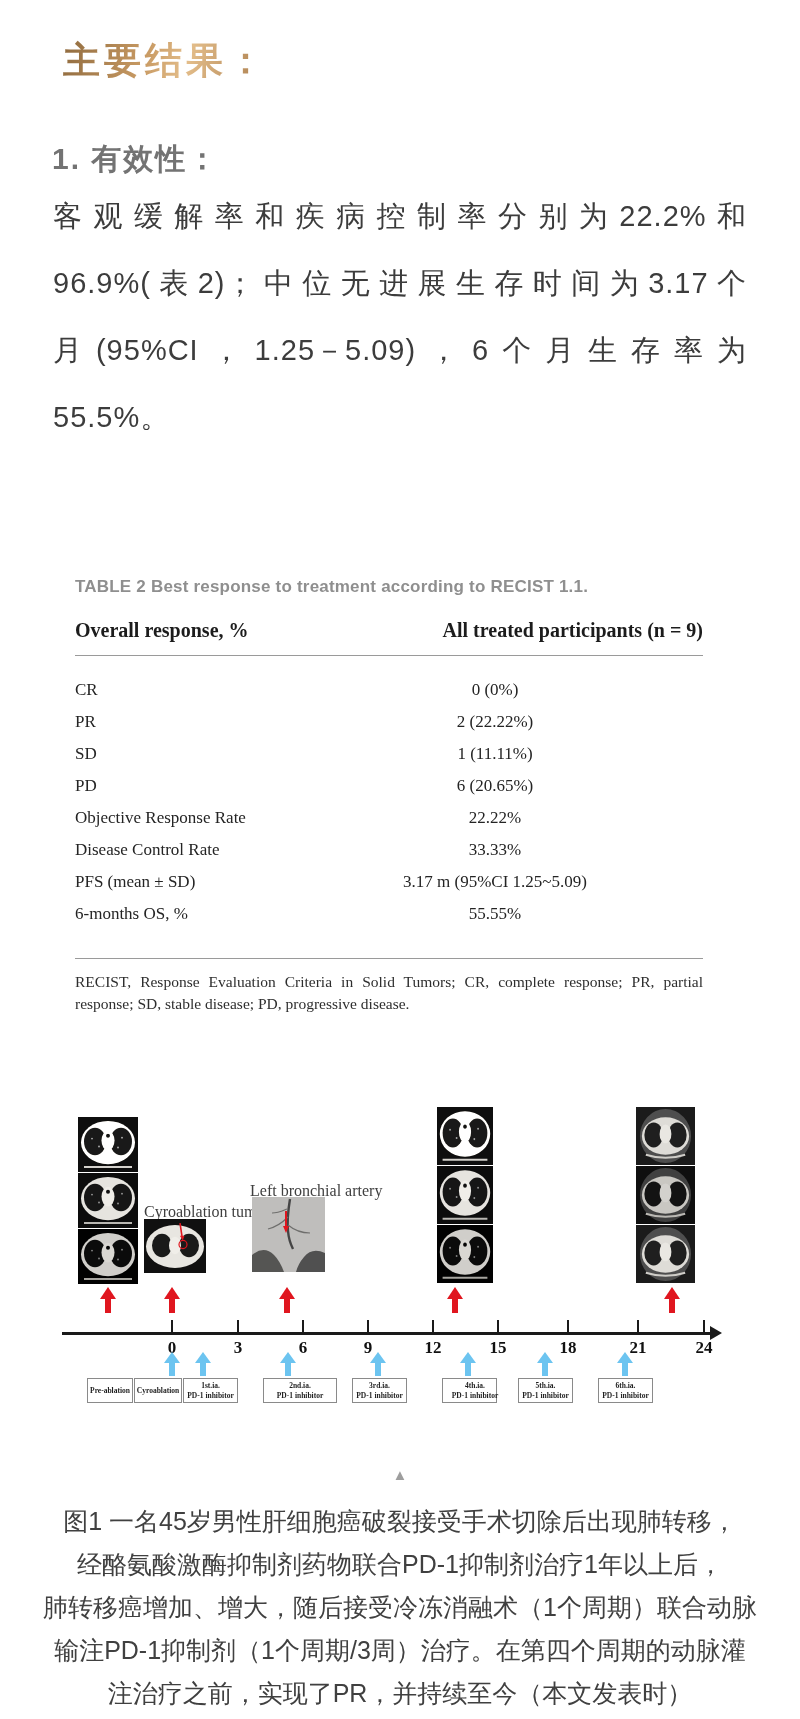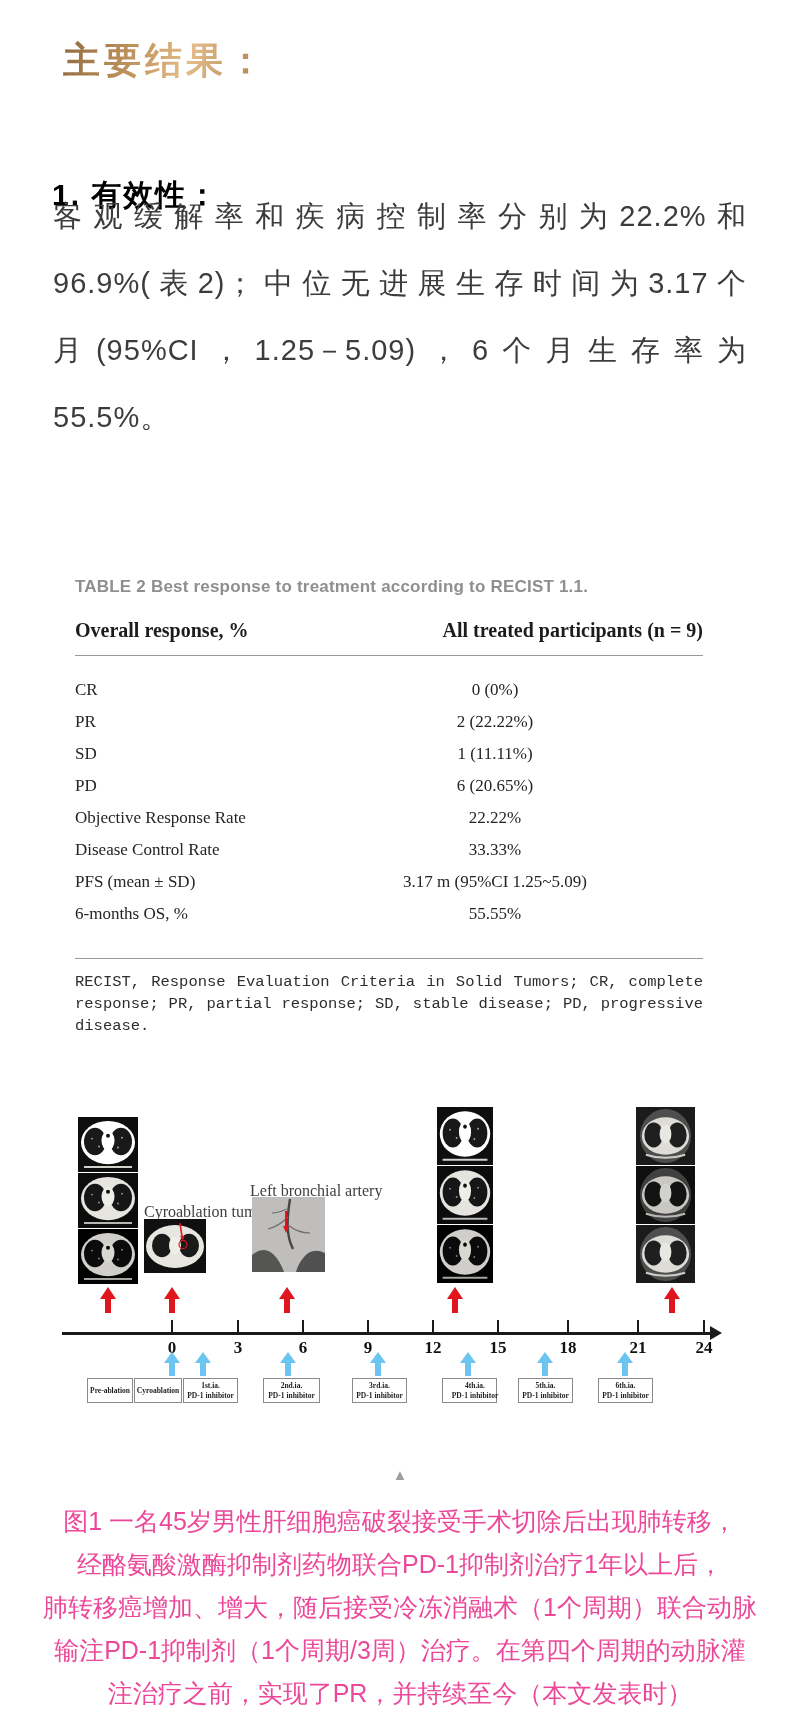--- a/index.html
+++ b/index.html
@@ -5,21 +5,21 @@
   html,body{margin:0;padding:0;background:#ffffff;}
   #page{position:relative;width:800px;height:1719px;background:#ffffff;overflow:hidden;
         font-family:"Liberation Sans",sans-serif;}
   .abs{position:absolute;}
 
   
   .h1{left:63px;top:36px;font-family:"Liberation Serif",serif;font-weight:bold;
       font-size:37px;letter-spacing:4px;
       color:#b68e5c;background:linear-gradient(105deg,#8f6a3e 0%,#c89a63 40%,#e3bd8a 60%,#a97c4c 100%);
       -webkit-background-clip:text;background-clip:text;-webkit-text-fill-color:transparent;}
-  .h2{left:52px;top:139px;font-size:30px;font-weight:bold;color:#000000;letter-spacing:2px;margin-top:36px;}
+  .h2{left:52px;top:139px;font-size:30px;font-weight:bold;color:#737373;letter-spacing:2px;}
 
   
   .para{left:53px;top:183px;width:694px;color:#3c3c3c;font-size:29px;}
   .pline{height:67px;line-height:67px;text-align:justify;text-align-last:justify;
          text-justify:inter-character;letter-spacing:1px;white-space:nowrap;}
   .pline.last{text-align-last:left;}
 
   
   .tcap{left:0;top:471px;width:800px;text-align:center;font-size:23px;font-weight:bold;
         color:#c4955f;letter-spacing:1px;}
@@ -29,21 +29,21 @@
          font-weight:bold;font-size:20px;color:#1c1c1c;}
   .th1{width:260px;}
   .th2{flex:1;text-align:right;}
   .rule{border-top:1.6px solid #9a9a9a;}
   .rule1{margin-top:13px;}
   .rows{margin-top:18px;font-family:"Liberation Serif",serif;font-size:17px;color:#242424;}
   .trow{display:flex;height:32px;line-height:32px;}
   .td1{width:260px;}
   .td2{width:320px;text-align:center;}
   .rule2{margin-top:28px;}
-  .tfoot{margin-top:12px;font-family:Liberation Mono, monospace;font-size:15.5px;
+  .tfoot{margin-top:12px;font-family:Liberation Serif, serif;font-size:15.5px;
          color:#2e2e2e;line-height:22px;text-align:justify;}
 
   
   .ct{display:block;}
   .stack{display:flex;flex-direction:column;gap:1px;}
   .v2{filter:brightness(1.15);}
   .v3{filter:brightness(0.88) contrast(1.08);}
   .flabel{font-family:"Liberation Serif",serif;font-size:16px;color:#3f3f3f;white-space:nowrap;}
 
   .uarrow{width:16px;}
@@ -60,21 +60,21 @@
   .tick{width:2px;height:13px;top:1320px;background:#1a1a1a;}
   .ticknum{top:1338px;width:30px;text-align:center;font-family:"Liberation Serif",serif;
            font-weight:bold;font-size:17px;color:#111;}
   .ebox{top:1378px;height:25px;border:1px solid #8a8a8a;background:#fff;box-sizing:border-box;
         display:flex;flex-direction:column;justify-content:center;align-items:center;
         font-family:"Liberation Serif",serif;font-weight:bold;font-size:7.5px;
         line-height:9.5px;color:#1e1e1e;text-align:center;white-space:nowrap;}
 
   
   .tri{left:0;top:1466px;width:800px;text-align:center;font-size:15px;color:#9e9e9e;}
-  .figcap{left:40px;top:1500px;width:720px;text-align:center;color:#ec4899;font-size:25px;}
+  .figcap{left:40px;top:1500px;width:720px;text-align:center;color:#404040;font-size:25px;}
   .fcline{height:43px;line-height:43px;white-space:nowrap;}
 </style>
 </head>
 <body>
 
 <svg width="0" height="0" style="position:absolute" aria-hidden="true">
   <defs>
     <symbol id="sym-lungct" viewBox="0 0 60 56" preserveAspectRatio="none">
       <rect width="60" height="56" fill="#0c0c0c"></rect>
       <ellipse cx="30" cy="26" rx="27" ry="22" fill="#e6e4df"></ellipse>
@@ -303,21 +303,21 @@
     <span></span>
   </div>
   <div class="abs ebox" style="left:134px;width:48px;">
     <span>Cyroablation</span>
     <span></span>
   </div>
   <div class="abs ebox" style="left:183px;width:55px;">
     <span>1st.ia.</span>
     <span>PD-1 inhibitor</span>
   </div>
-  <div class="abs ebox" style="left:263px;width:57px;">
+  <div class="abs ebox" style="left:263px;width:74px;">
     <span>2nd.ia.</span>
     <span>PD-1 inhibitor</span>
   </div>
   <div class="abs ebox" style="left:352px;width:55px;">
     <span>3rd.ia.</span>
     <span>PD-1 inhibitor</span>
   </div>
   <div class="abs ebox" style="left:442px;width:55px;padding-left:11px;">
     <span>4th.ia.</span>
     <span>PD-1 inhibitor</span>

